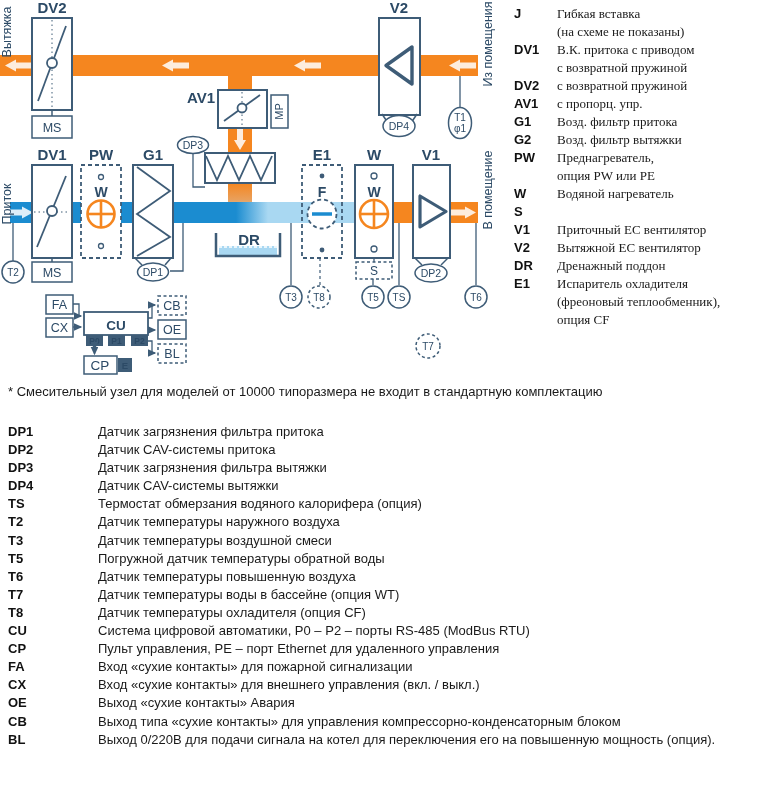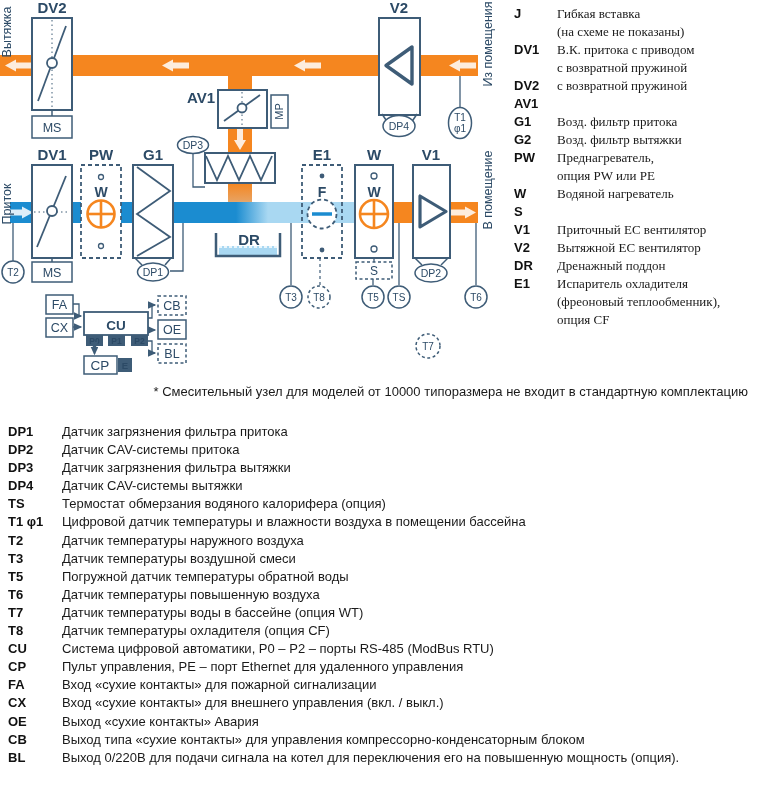--- a/index.html
+++ b/index.html
@@ -3,25 +3,25 @@
 <meta charset="utf-8">
 <style>
   html,body{margin:0;padding:0;background:#ffffff;}
   body{width:757px;height:800px;position:relative;font-family:"Liberation Sans",sans-serif;color:#1a1a1a;overflow:hidden;}
   .stage{position:absolute;inset:0;}
   svg text{font-family:"Liberation Sans",sans-serif;fill:#2c4a66;}
   .legend{position:absolute;left:514px;top:5px;width:242px;}
   .legend-row{display:flex;align-items:flex-start;}
   .legend-key{width:43px;flex:0 0 43px;font-weight:bold;font-size:13px;line-height:18px;color:#111;}
   .legend-lines{flex:1;font-size:13px;line-height:18px;color:#1a1a1a;font-family:Liberation Serif, serif;}
-  .footnote{position:absolute;left:8px;top:384px;width:740px;font-size:13px;color:#1a1a1a;text-align:right;}
+  .footnote{position:absolute;left:8px;top:384px;width:740px;font-size:13px;color:#1a1a1a;}
   .defs{position:absolute;left:8px;top:423px;width:745px;}
   .def-row{display:flex;align-items:flex-start;}
   .def-key{width:54px;flex:0 0 54px;font-weight:bold;font-size:13px;line-height:18.1px;color:#111;}
-  .def-text{flex:1;font-size:13px;line-height:18.1px;color:#1a1a1a;}
+  .def-text{flex:1;font-size:13px;line-height:18.1px;color:#1a1a1a;margin-left:36px;}
 </style>
 </head>
 <body>
 
 <div class="stage">
 
 <svg width="510" height="380" viewBox="0 0 510 380">
   <defs>
     <marker id="ah" markerWidth="7" markerHeight="7" refX="5.5" refY="3" orient="auto">
       <path d="M0,0 L6.5,3 L0,6 Z" fill="#3E5C77"></path>
@@ -291,20 +291,21 @@
       </div>
   <div class="legend-row">
         <div class="legend-key">DV2</div>
         <div class="legend-lines">
           <div>с возвратной пружиной</div>
         </div>
       </div>
   <div class="legend-row">
         <div class="legend-key">AV1</div>
         <div class="legend-lines">
+          <div>с пропорц. упр.</div>
         </div>
       </div>
   <div class="legend-row">
         <div class="legend-key">G1</div>
         <div class="legend-lines">
           <div>Возд. фильтр притока</div>
         </div>
       </div>
   <div class="legend-row">
         <div class="legend-key">G2</div>
@@ -375,24 +376,20 @@
       </div>
   <div class="def-row">
         <div class="def-key">DP4</div>
         <div class="def-text">Датчик CAV-системы вытяжки</div>
       </div>
   <div class="def-row">
         <div class="def-key">TS</div>
         <div class="def-text">Термостат обмерзания водяного калорифера (опция)</div>
       </div>
   <div class="def-row">
-        <div class="def-key">T1 φ1</div>
-        <div class="def-text">Цифровой датчик температуры и влажности воздуха в помещении бассейна</div>
-      </div>
-  <div class="def-row">
         <div class="def-key">T2</div>
         <div class="def-text">Датчик температуры наружного воздуха</div>
       </div>
   <div class="def-row">
         <div class="def-key">T3</div>
         <div class="def-text">Датчик температуры воздушной смеси</div>
       </div>
   <div class="def-row">
         <div class="def-key">T5</div>
         <div class="def-text">Погружной датчик температуры обратной воды</div>

